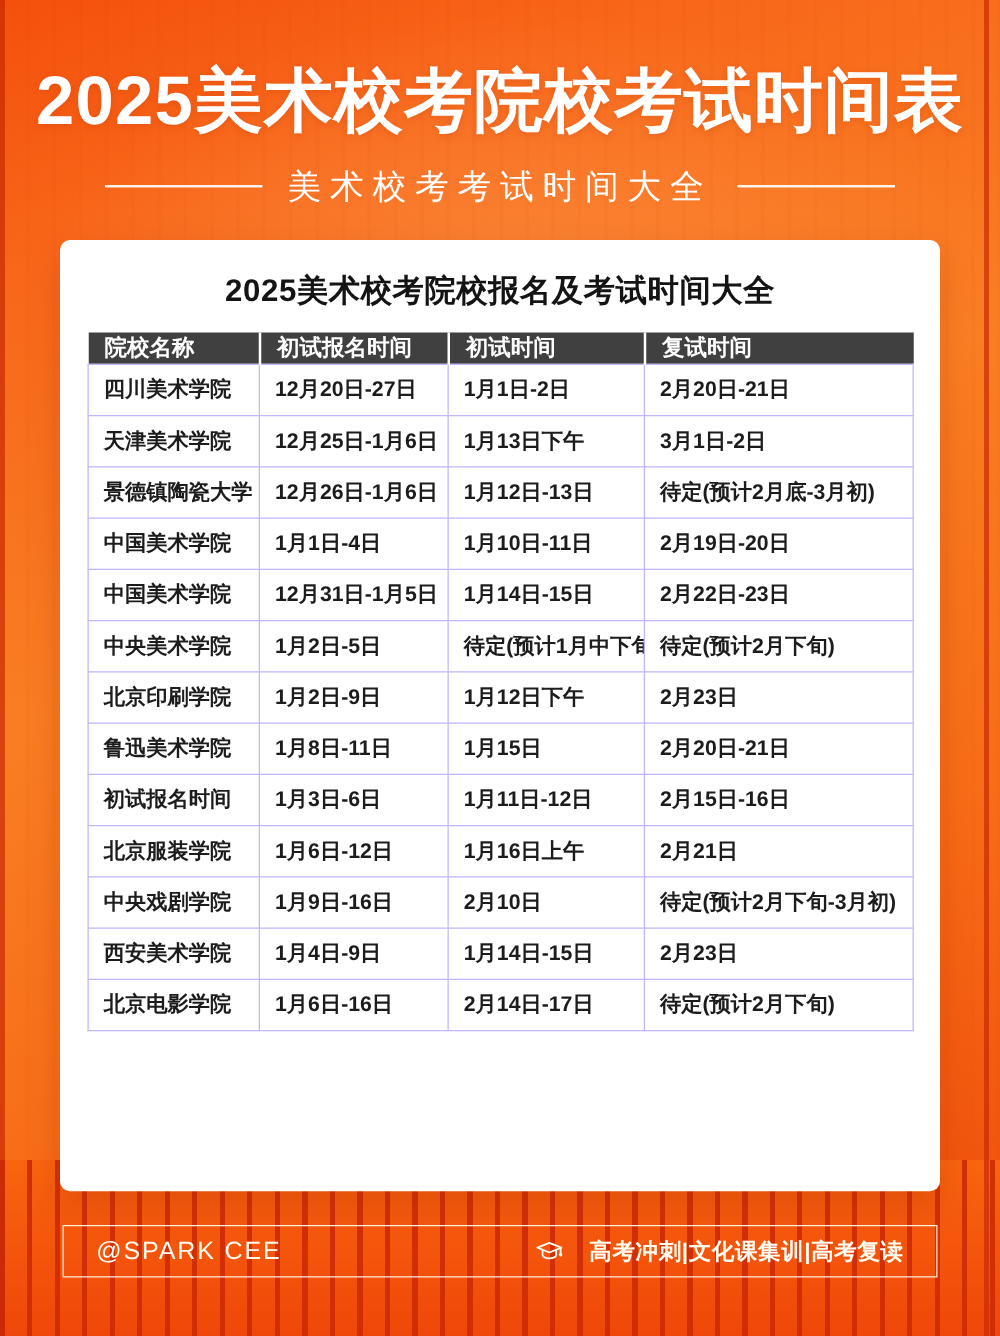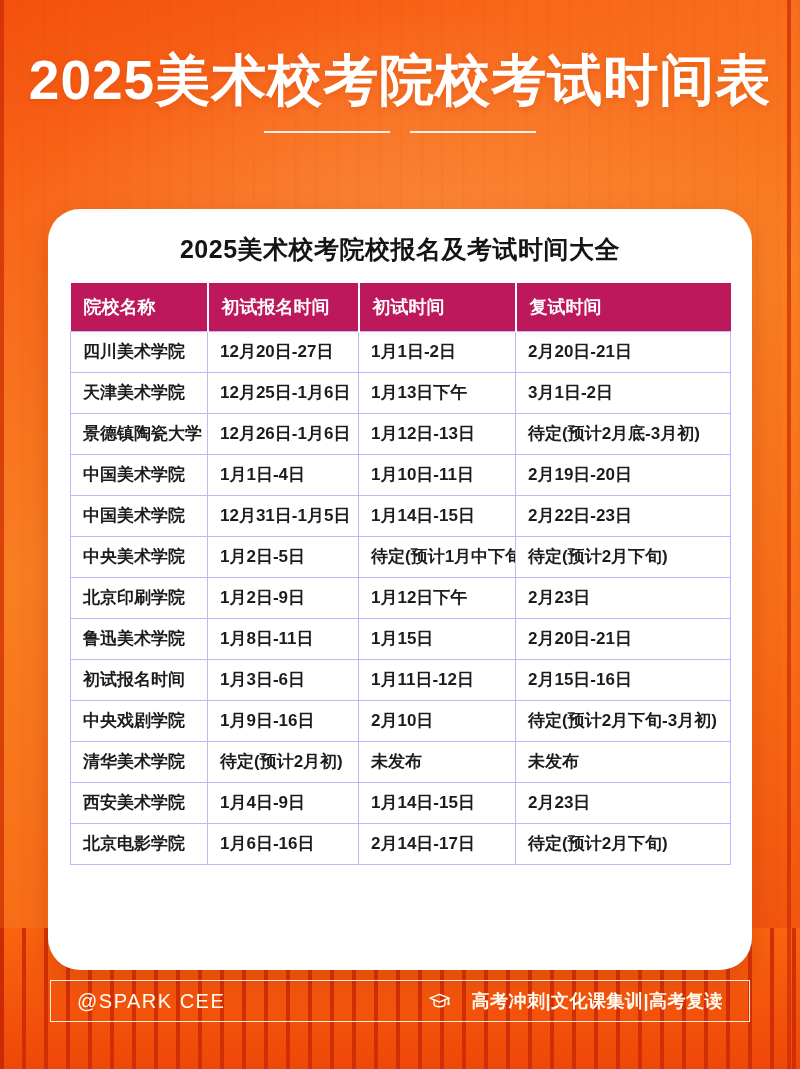--- a/index.html
+++ b/index.html
@@ -45,37 +45,37 @@
   .subtitle-row {
     position:absolute; top:131px; left:0; right:0;
     display:flex; align-items:center; justify-content:center; gap:20px;
   }
   .subtitle-line { width:126px; height:2px; background:rgba(255,255,255,0.9); }
   .poster-subtitle {
     color:#ffffff; font-size:27px; font-weight:500; letter-spacing:7px;
   }
 
   .card {
-    position:absolute; left:48px; top:209px; width:704px; height:761px;
-    background:#ffffff; border-radius:32px;
+    position:absolute; left:48px; top:192px; width:704px; height:761px;
+    background:#ffffff; border-radius:8px;
     box-shadow:0 12px 28px rgba(170,40,0,0.28);
     padding:24px 22px 0 22px;
   }
   .card-title {
     text-align:center; color:#141414;
     font-size:25px; font-weight:700; letter-spacing:0.5px;
     margin-bottom:17px;
   }
   table.schedule { width:660px; border-collapse:collapse; table-layout:fixed; }
   col.c1 { width:137px; } col.c2 { width:151px; }
   col.c3 { width:157px; } col.c4 { width:215px; }
   table.schedule thead th {
-    background:#be185d; color:#ffffff;
+    background:#404040; color:#ffffff;
     font-size:18px; font-weight:600; text-align:left;
-    height:48px; padding:0 0 0 13px;
+    height:25px; padding:0 0 0 13px;
     border-right:2px solid #ffffff;
   }
   table.schedule thead th:last-child { border-right:none; }
   table.schedule tbody td {
     height:41px; padding:0 0 0 12px;
     border:1px solid #c4b5fd;
     color:#1c1c1c; font-size:17px; font-weight:600;
     white-space:nowrap; overflow:hidden;
   }
 
@@ -97,20 +97,21 @@
 
 <div class="bg-streaks"></div>
 <div class="stripe-band"></div>
 <div class="edge-stripe left"></div>
 <div class="edge-stripe right"></div>
 
 <h1 class="poster-title">2025美术校考院校考试时间表</h1>
 
 <div class="subtitle-row">
   <span class="subtitle-line"></span>
+  <span class="poster-subtitle">美术校考考试时间大全</span>
   <span class="subtitle-line"></span>
 </div>
 
 <div class="card">
   <div class="card-title">2025美术校考院校报名及考试时间大全</div>
   <table class="schedule">
     <colgroup>
         <col class="c1">
         <col class="c2">
         <col class="c3">
@@ -173,30 +174,30 @@
           <td>1月15日</td>
           <td>2月20日-21日</td>
         </tr>
         <tr>
           <td>初试报名时间</td>
           <td>1月3日-6日</td>
           <td>1月11日-12日</td>
           <td>2月15日-16日</td>
         </tr>
         <tr>
+          <td>北京服装学院</td>
+          <td>1月6日-12日</td>
+          <td>1月16日上午</td>
+          <td>2月21日</td>
+        </tr>
+        <tr>
           <td>中央戏剧学院</td>
           <td>1月9日-16日</td>
           <td>2月10日</td>
           <td>待定(预计2月下旬-3月初)</td>
-        </tr>
-        <tr>
-          <td>清华美术学院</td>
-          <td>待定(预计2月初)</td>
-          <td>未发布</td>
-          <td>未发布</td>
         </tr>
         <tr>
           <td>西安美术学院</td>
           <td>1月4日-9日</td>
           <td>1月14日-15日</td>
           <td>2月23日</td>
         </tr>
         <tr>
           <td>北京电影学院</td>
           <td>1月6日-16日</td>

